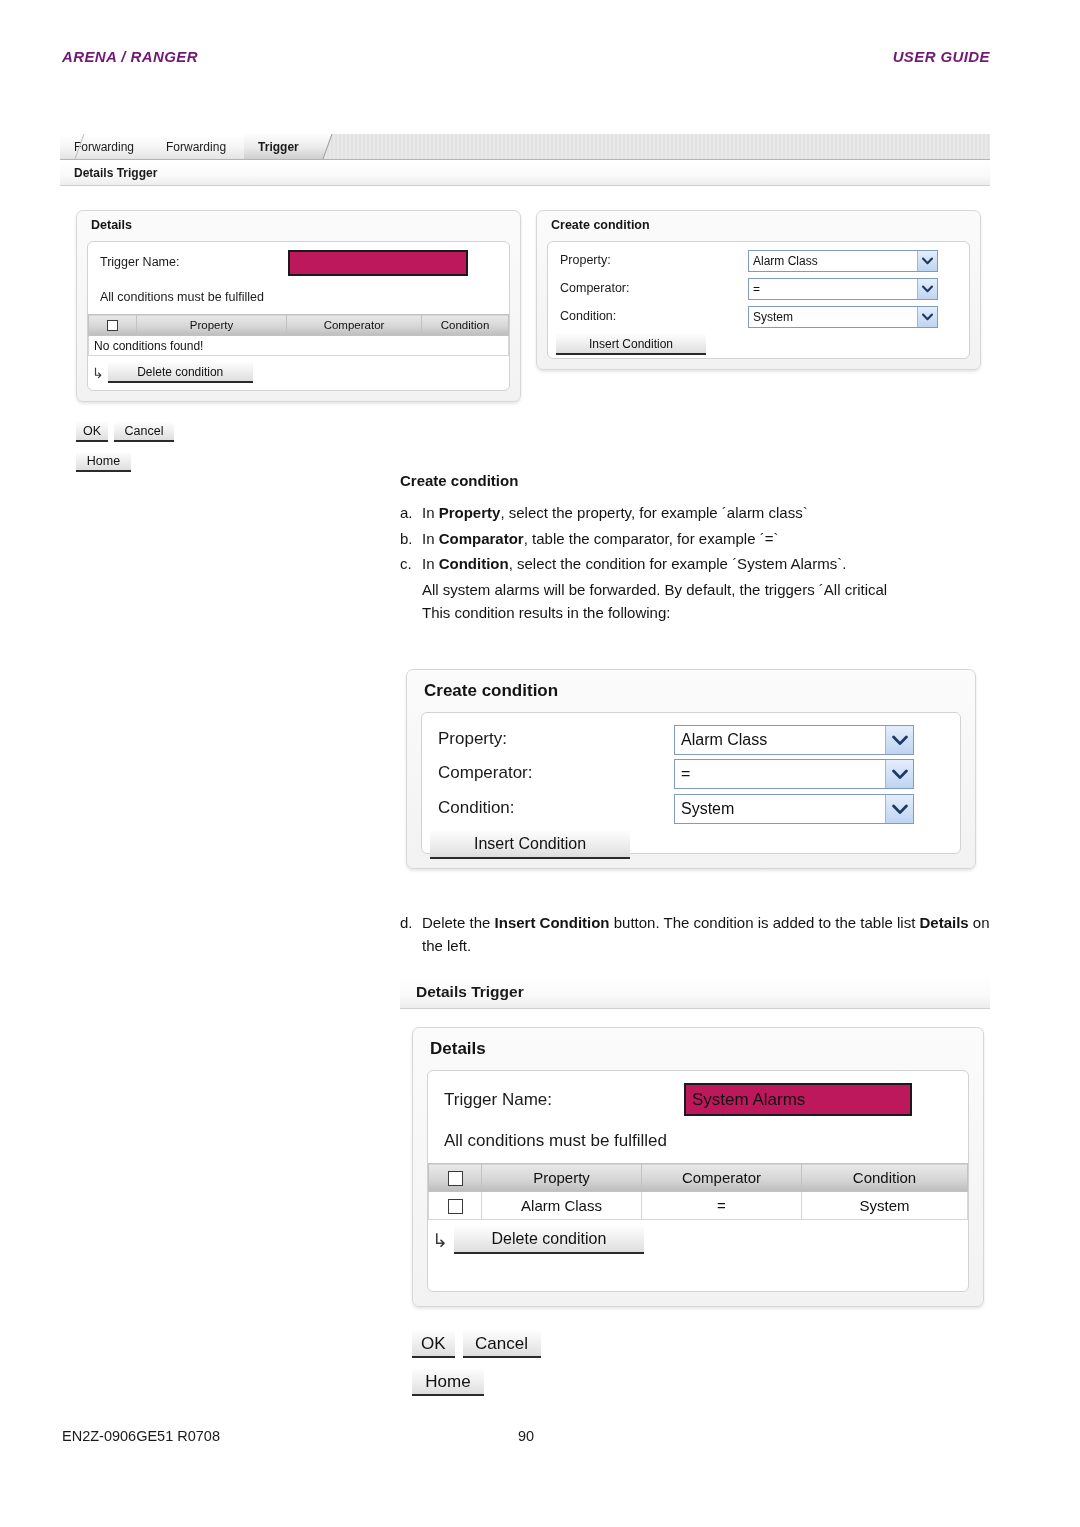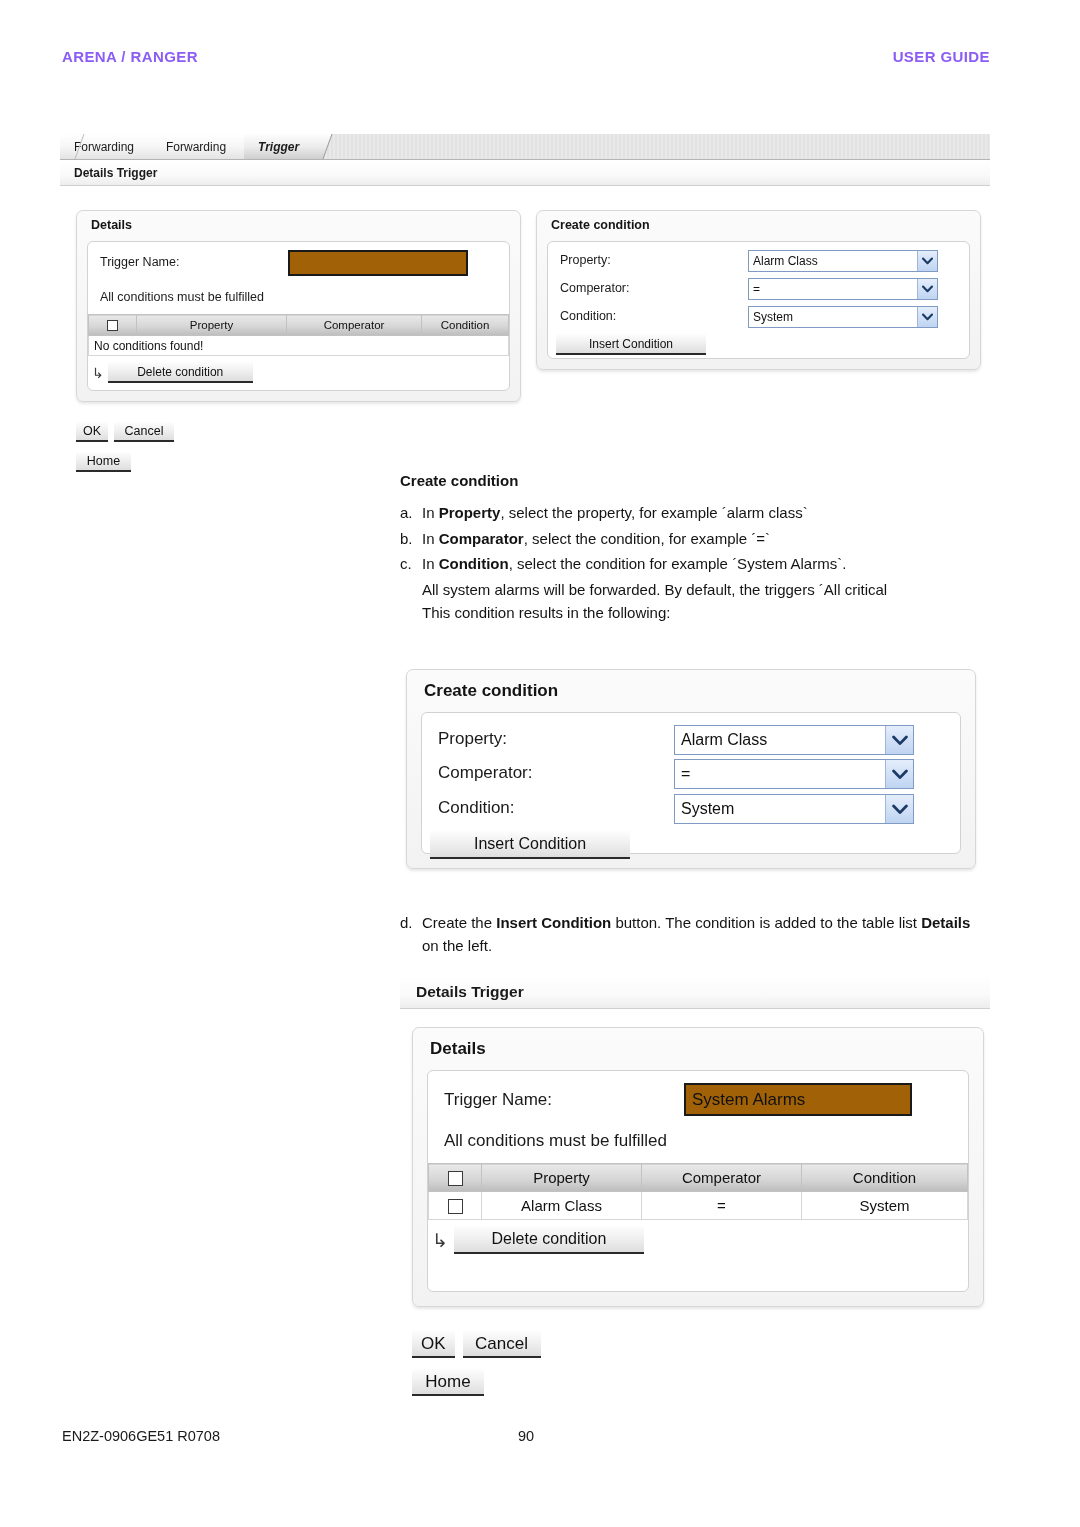--- a/index.html
+++ b/index.html
@@ -14,24 +14,25 @@
     overflow: hidden;
   }
 
   
   .page-header {
     position: absolute;
     left: 62px; top: 48px; width: 928px;
     display: flex; justify-content: space-between; align-items: baseline;
   }
   .page-header .hdr-text {
+    font-style: italic;
     font-weight: bold;
     font-size: 15px;
     letter-spacing: 0.4px;
-    color: #8b5cf6;
+    color: #701a75;
     font-family: "Liberation Sans", sans-serif;
     text-align: right;
   }
 
   
   .page-footer {
     position: absolute;
     left: 62px; top: 1428px; width: 928px;
     display: flex; align-items: baseline;
   }
@@ -69,21 +70,20 @@
   .tab .slant {
     position: absolute; right: -11px; top: 0; bottom: 0; width: 22px;
     background: linear-gradient(to bottom,#ffffff 0%,#f6f6f6 50%,#e4e4e4 100%);
     transform: skewX(-20deg);
     border-right: 1px solid #9a9a9a;
   }
   .tab.active {
     font-weight: bold;
     background: linear-gradient(to bottom,#fdfdfd 0%,#ececec 50%,#cfcfcf 100%);
     z-index: 3;
-    font-style: italic;
   }
   .tab.active .slant {
     background: linear-gradient(to bottom,#fdfdfd 0%,#ececec 50%,#cfcfcf 100%);
   }
   .tab-filler {
     flex: 1 1 auto;
     background: repeating-linear-gradient(to right,
       #e9e9e9 0px,#e9e9e9 2px,#e2e2e2 2px,#e2e2e2 4px);
     border-left: 0;
   }
@@ -121,21 +121,21 @@
     background: #ffffff;
     border: 1px solid #d2d2d2;
     border-radius: 6px;
   }
 
   
   .lbl { color: #1a1a1a; white-space: nowrap; text-align: right; }
 
   
   .txtin {
-    background: #a16207;
+    background: #be185d;
     border: 2px solid #1a1a1a;
     display: flex; align-items: center;
     color: #111;
     overflow: hidden;
   }
 
   
   .sel {
     display: flex; align-items: stretch;
     background: #ffffff;
@@ -342,21 +342,21 @@
 
 <div class="instr" style="left:400px; top:470px; width:590px;">
   <h3>Create condition</h3>
   <ol>
     <li>
       <span class="mk">a.</span>
       <span class="bd"><span>In </span><b>Property</b><span>, select the property, for example ´alarm class`</span></span>
     </li>
     <li>
       <span class="mk">b.</span>
-      <span class="bd"><span>In </span><b>Comparator</b><span>, select the condition, for example ´=`</span></span>
+      <span class="bd"><span>In </span><b>Comparator</b><span>, table the comparator, for example ´=`</span></span>
     </li>
     <li>
       <span class="mk">c.</span>
       <span class="bd"><span>In </span><b>Condition</b><span>, select the condition for example ´System Alarms`.</span></span>
     </li>
   </ol>
   <div class="cont">
     <div>All system alarms will be forwarded. By default, the triggers ´All critical</div>
     <div>This condition results in the following:</div>
   </div>
@@ -400,21 +400,21 @@
       <span class="btn" style="position:absolute;left:8px;top:118px;height:28px;min-width:200px;font-size:16px;padding:0 14px;">Insert Condition</span>
 
     </div>
   </div>
 </div>
 
 <div class="instr" style="left:400px; top:912px; width:590px;">
   <ol>
     <li>
       <span class="mk">d.</span>
-      <span class="bd"><span>Create the </span><b>Insert Condition</b><span> button. The condition is added to the table list </span><b>Details</b><span> on the left.</span></span>
+      <span class="bd"><span>Delete the </span><b>Insert Condition</b><span> button. The condition is added to the table list </span><b>Details</b><span> on the left.</span></span>
     </li>
   </ol>
 </div>
 
 <div class="shot" id="shot3">
 
   <div class="module-title">
     <span>Details Trigger</span>
   </div>
 

